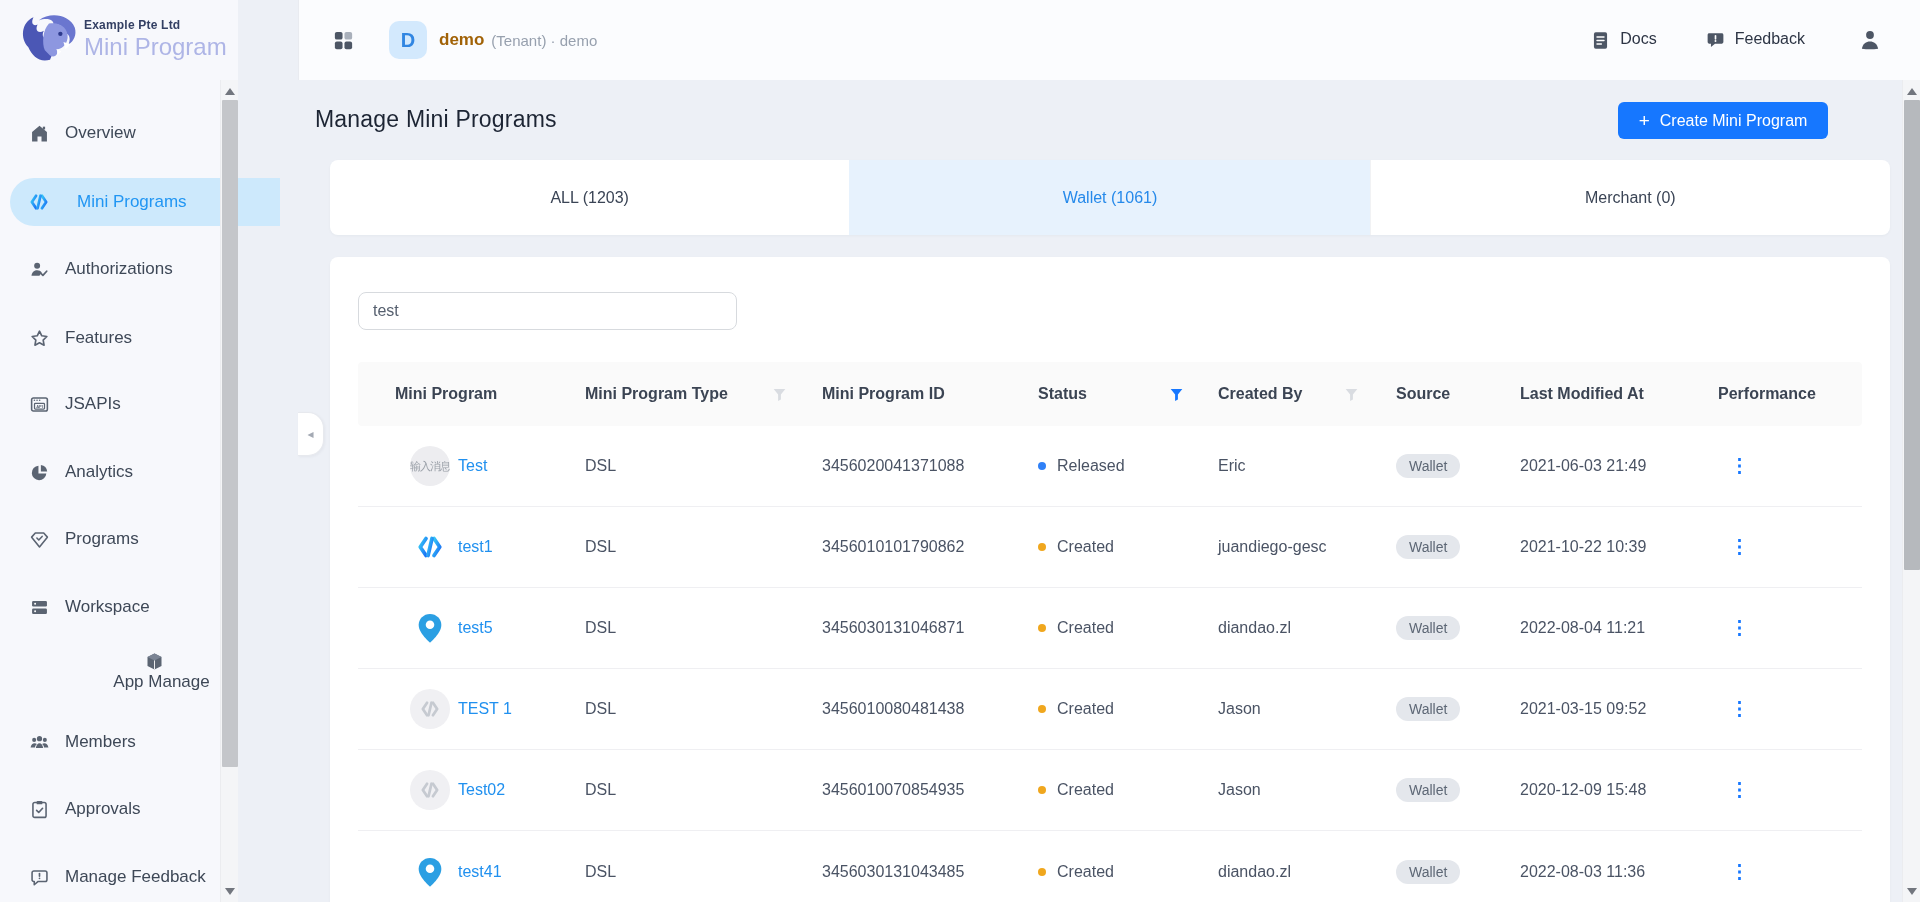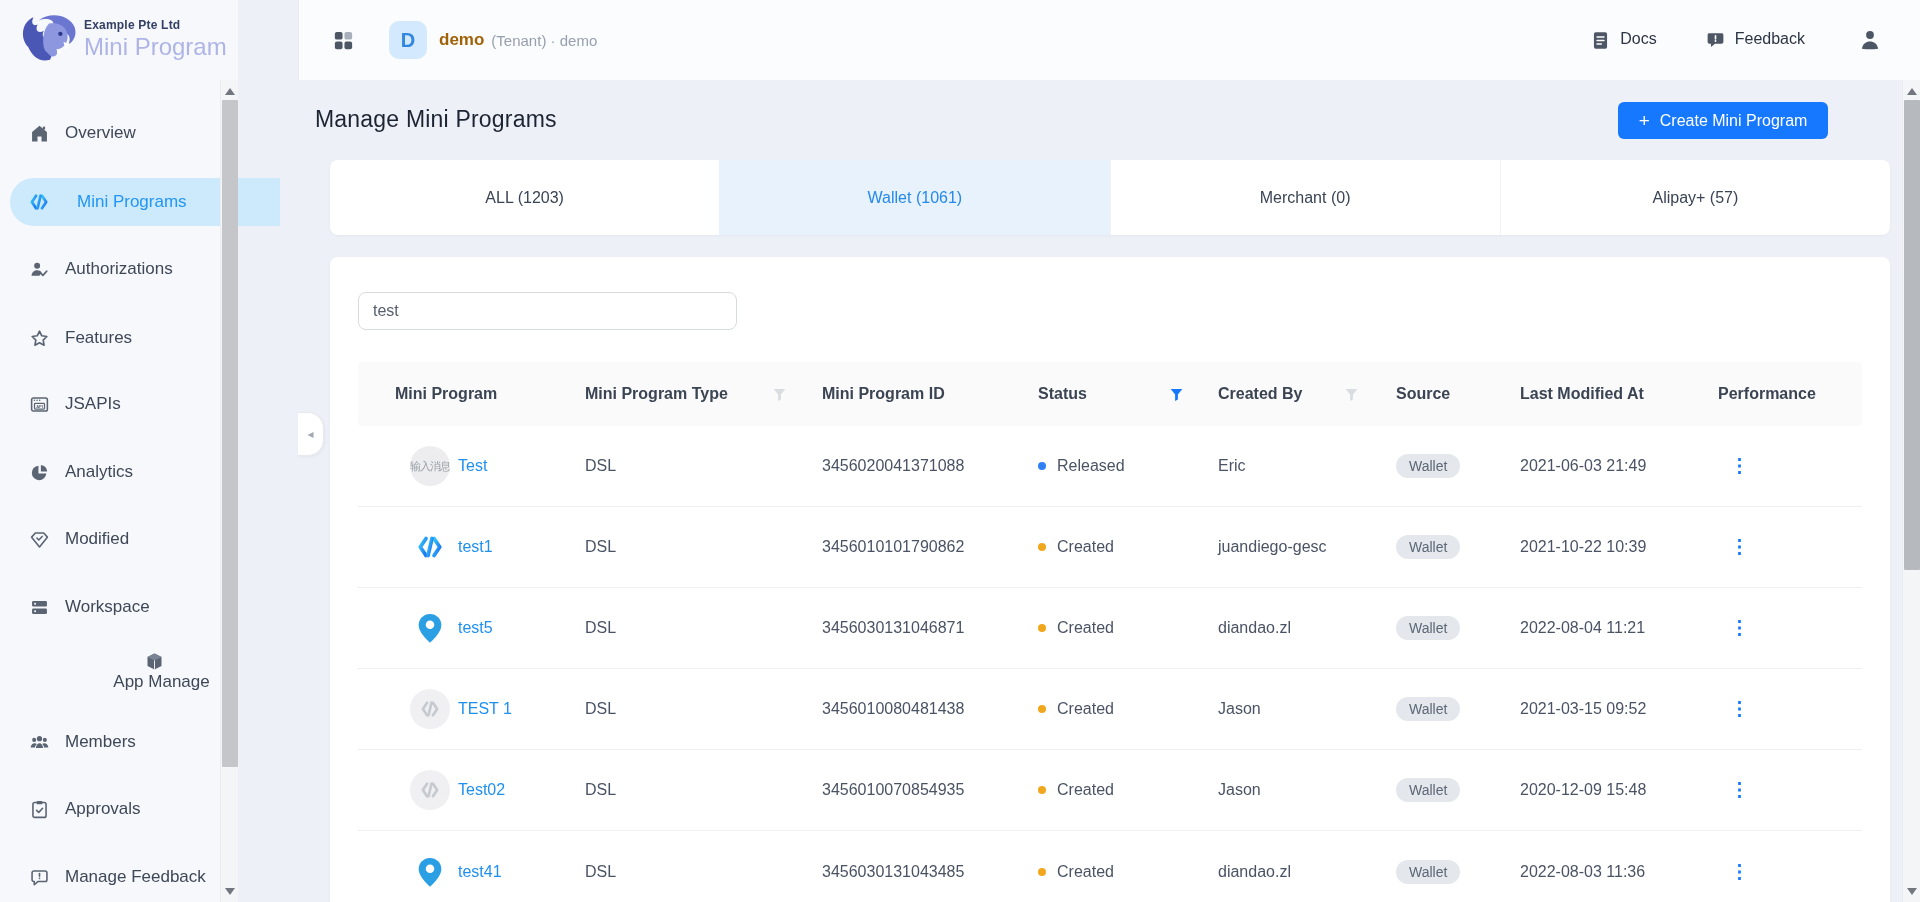--- a/index.html
+++ b/index.html
@@ -172,21 +172,21 @@
         </span>
         <span class="nav-label">Analytics</span>
       </div>
       <div class="nav-item" style="top: 435px;">
         <span class="nav-icon">
           <svg width="21" height="21" viewBox="0 0 24 24">
             <path d="M7.2 4.5h9.6L21 9.3 12 20.5 3 9.3Z" fill="none" stroke="#5b6472" stroke-width="1.8" stroke-linejoin="round"></path>
             <path d="M9 10.3l2.2 2.2 3.8-4" fill="none" stroke="#5b6472" stroke-width="1.8" stroke-linecap="round" stroke-linejoin="round"></path>
           </svg>
         </span>
-        <span class="nav-label">Modified</span>
+        <span class="nav-label">Programs</span>
       </div>
       <div class="nav-item" style="top: 503px;">
         <span class="nav-icon">
           <svg width="21" height="21" viewBox="0 0 24 24">
             <rect x="3.5" y="4.5" width="17" height="6.4" rx="1.4" fill="#5b6472"></rect>
             <rect x="3.5" y="13.1" width="17" height="6.4" rx="1.4" fill="#5b6472"></rect>
             <circle cx="7" cy="7.7" r="1.1" fill="#fff"></circle>
             <circle cx="7" cy="16.3" r="1.1" fill="#fff"></circle>
           </svg>
         </span>
@@ -284,21 +284,20 @@
   <h1 class="page-title">Manage Mini Programs</h1>
   <button class="create-btn">
     <span class="plus">+</span>
     <span>Create Mini Program</span>
   </button>
 
   <div class="tabbar">
     <div class="tab">ALL (1203)</div>
     <div class="tab active">Wallet (1061)</div>
     <div class="tab">Merchant (0)</div>
-    <div class="tab">Alipay+ (57)</div>
   </div>
 
   <section class="content-card">
     <input class="search-input" type="text" value="test" style="">
     <div class="table">
       <div class="t-grid t-head" id="thead">
           <div class="th th-pad">
             <span>Mini Program</span>
           </div>
           <div class="th">

